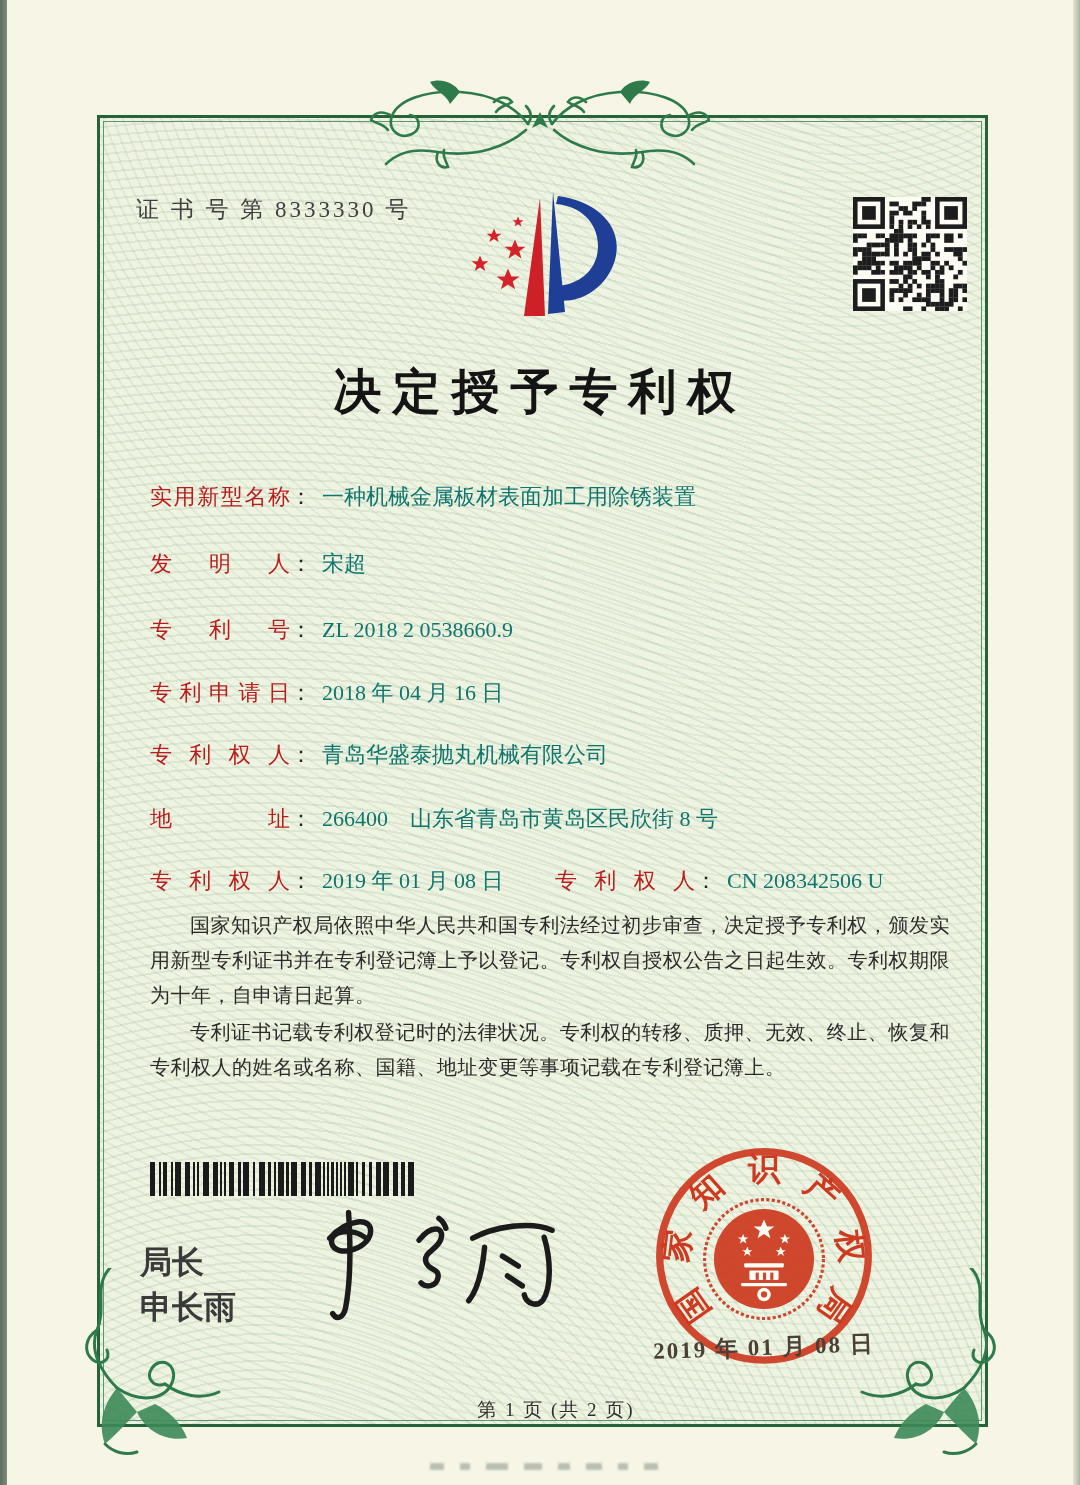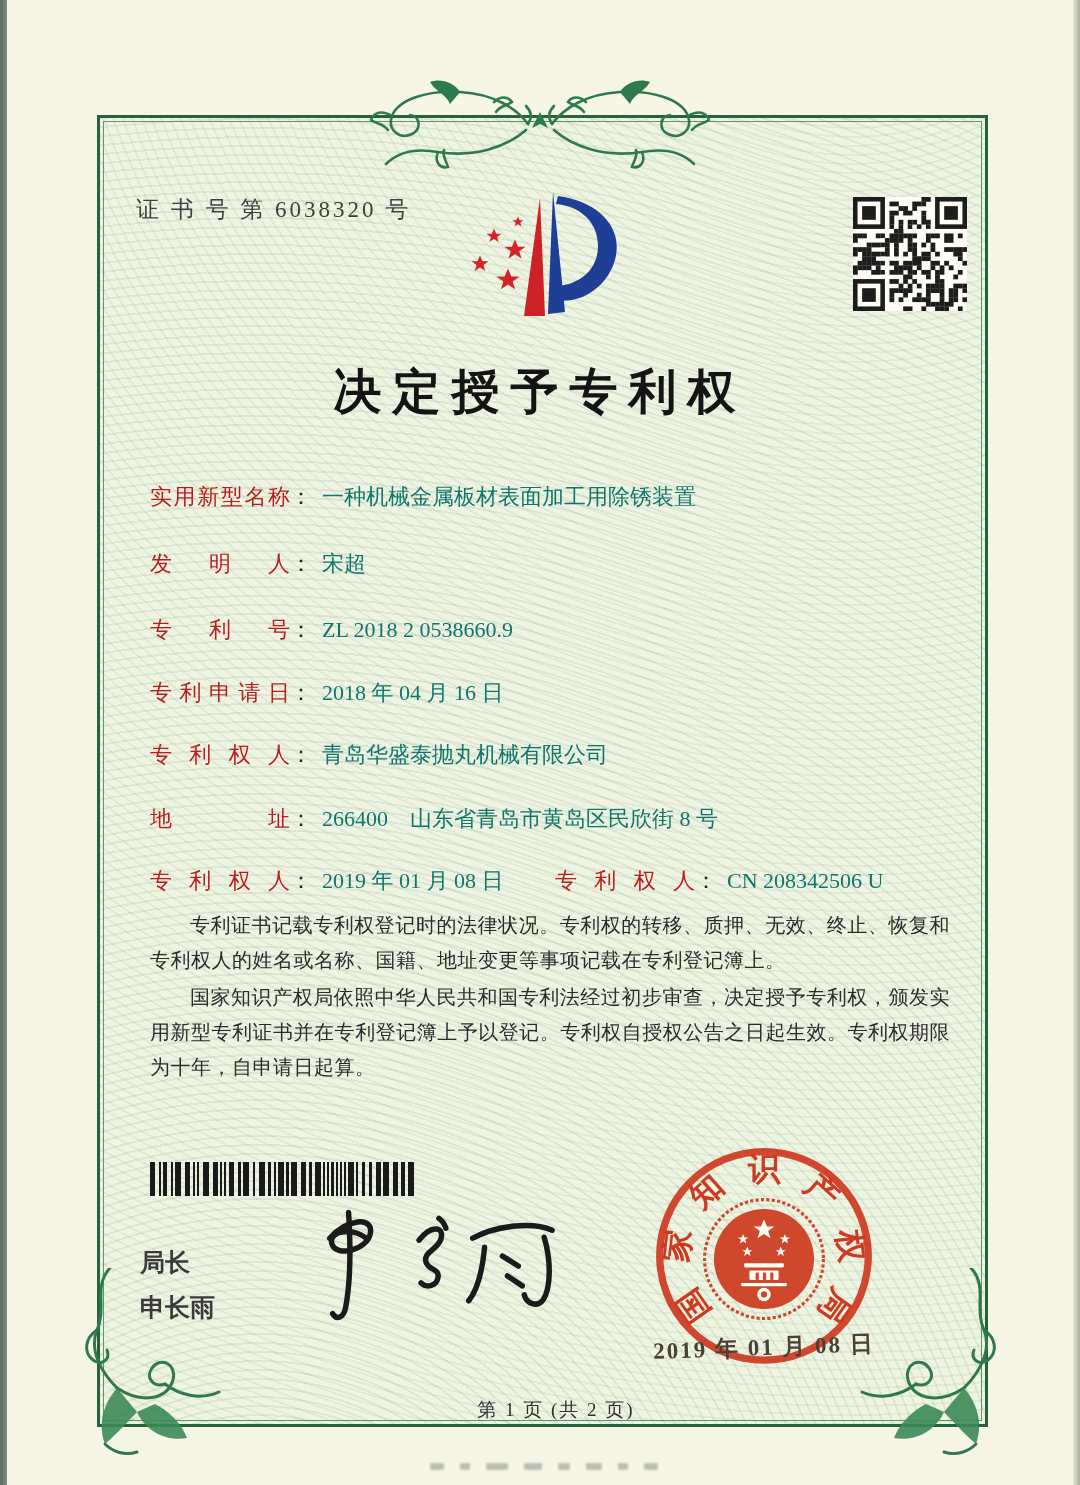--- a/index.html
+++ b/index.html
@@ -44,21 +44,21 @@
   .grant-right{position:absolute;left:405px;top:0;white-space:nowrap;}
   
   .bodytext{position:absolute;left:150px;top:908px;width:800px;font-size:20px;
     line-height:35px;color:#2b2b2b;letter-spacing:.5px;text-align:justify;}
   .bodytext p{margin:0 0 2px 0;text-indent:2em;}
   
   .barcode{position:absolute;left:150px;top:1162px;width:272px;height:34px;}
   
   .commissioner{position:absolute;left:140px;top:1240px;
     font-family:"Liberation Sans","DejaVu Sans",sans-serif;font-weight:700;
-    font-size:25px;color:#3a3a3a;line-height:45px;}
+    font-size:32px;color:#3a3a3a;line-height:45px;}
   
   .signature{position:absolute;left:288px;top:1202px;width:278px;height:132px;}
   
   .seal{position:absolute;left:644px;top:1136px;width:240px;height:244px;}
   .seal svg{position:absolute;left:0;top:0;}
   .seal-char{font-size:31px;font-weight:700;fill:#cd3a20;text-anchor:middle;
     font-family:"Liberation Serif","DejaVu Serif",serif;}
   .seal-date{position:absolute;left:0;top:196px;width:240px;text-align:center;
     font-size:23px;font-weight:700;color:#4a4038;letter-spacing:2px;transform:rotate(-2deg);}
   
@@ -110,21 +110,21 @@
     <path d="M55,0 C38,18 52,40 42,62 C34,82 46,104 62,120"></path>
     <path d="M42,62 C30,70 28,84 38,92 C46,98 56,92 52,82"></path>
     <path d="M62,120 C86,136 112,132 118,112 C122,96 106,88 97,100 C90,110 99,120 110,116"></path>
     <path d="M62,120 C50,134 42,154 50,176 C64,164 74,152 82,144" fill="#3c8a58" stroke="none" opacity=".9"></path>
     <path d="M82,144 C90,162 110,174 132,170 C126,154 112,142 100,136" fill="#3c8a58" stroke="none" opacity=".9"></path>
     <path d="M110,116 C126,128 146,132 164,124"></path>
     <path d="M50,176 C58,184 70,188 82,184"></path>
   </g>
 </svg>
 
-<div class="cert-no">证 书 号 第 6038320 号</div>
+<div class="cert-no">证 书 号 第 8333330 号</div>
 
 <svg class="logo" viewBox="0 0 184 158">
   <defs>
     <path id="star5" d="M0,-10 L2.94,-3.1 10,-3.1 4.05,1.2 6.2,8.1 0,4 -6.2,8.1 -4.05,1.2 -10,-3.1 -2.94,-3.1 Z"></path>
   </defs>
   <path d="M106,16 C150,22 176,52 160,88 C149,112 124,124 104,120 L103,106 C124,106 146,92 146,66 C146,42 128,26 104,24 Z" fill="#1f3f96"></path>
   <polygon points="96,134 101,12 113,132" fill="#1f3f96"></polygon>
   <polygon points="72,136 88,18 93,136" fill="#ce2127"></polygon>
   <g fill="#d5232a">
     <use href="#star5" transform="translate(66,42) scale(0.55)"></use>
@@ -381,22 +381,22 @@
     <span>
       <span class="flabel">专利权人</span><span class="fcolon">：</span><span class="fvalue">2019 年 01 月 08 日</span>
     </span>
     <span class="grant-right">
       <span class="flabel">专利权人</span><span class="fcolon">：</span><span class="fvalue">CN 208342506 U</span>
     </span>
   </div>
 </div>
 
 <div class="bodytext">
+  <p>国家知识产权局依照中华人民共和国专利法经过初步审查，决定授予专利权，颁发实用新型专利证书并在专利登记簿上予以登记。专利权自授权公告之日起生效。专利权期限为十年，自申请日起算。</p>
   <p>专利证书记载专利权登记时的法律状况。专利权的转移、质押、无效、终止、恢复和专利权人的姓名或名称、国籍、地址变更等事项记载在专利登记簿上。</p>
-  <p>国家知识产权局依照中华人民共和国专利法经过初步审查，决定授予专利权，颁发实用新型专利证书并在专利登记簿上予以登记。专利权自授权公告之日起生效。专利权期限为十年，自申请日起算。</p>
 </div>
 
 <svg class="barcode" id="barcode-svg" viewBox="0 0 272 34">
     <rect x="0" y="0" width="5" height="34" fill="#1a1a1a"></rect>
     <rect x="9" y="0" width="2" height="34" fill="#1a1a1a"></rect>
     <rect x="13" y="0" width="4" height="34" fill="#1a1a1a"></rect>
     <rect x="21" y="0" width="2" height="34" fill="#1a1a1a"></rect>
     <rect x="25" y="0" width="6" height="34" fill="#1a1a1a"></rect>
     <rect x="35" y="0" width="5" height="34" fill="#1a1a1a"></rect>
     <rect x="43" y="0" width="2" height="34" fill="#1a1a1a"></rect>

